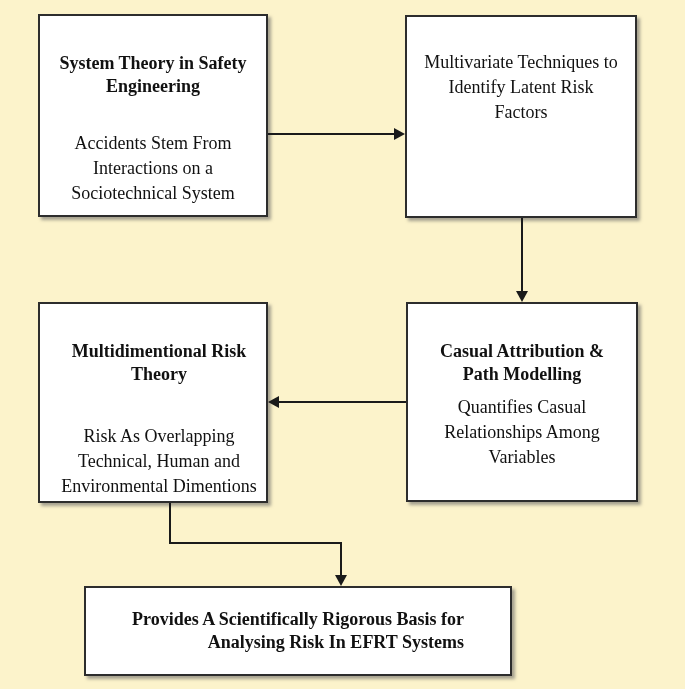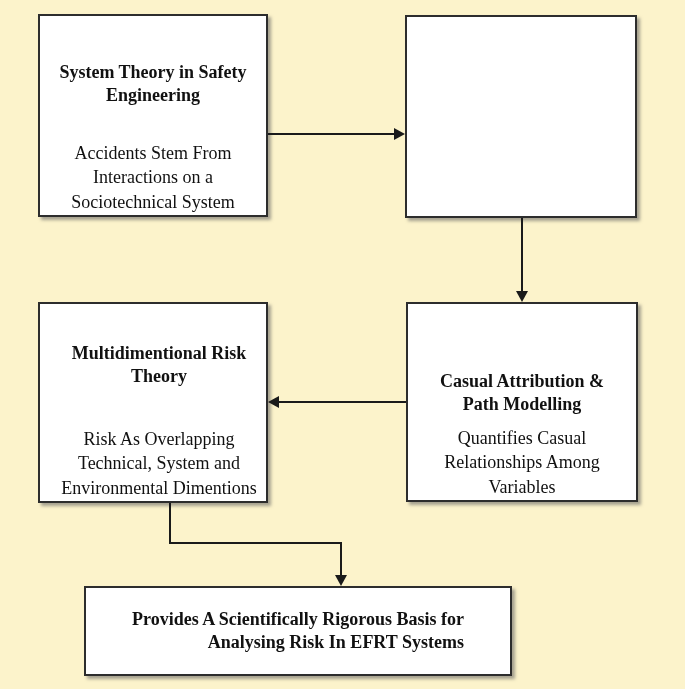--- a/index.html
+++ b/index.html
@@ -25,21 +25,20 @@
     position:absolute;
     background:var(--box-fill);
     border:2px solid var(--box-border);
     box-shadow:3px 3px 3px rgba(95,95,95,0.55);
     box-sizing:border-box;
     display:flex;
     flex-direction:column;
     align-items:center;
     text-align:center;
     color:var(--text);
-    justify-content:flex-end;
   }
   .node .title{
     font-weight:bold;
     font-size:18px;
     line-height:1.28;
     white-space:pre-line;
     margin-top:36px;
   }
   .node .body{
     font-size:18px;
@@ -89,27 +88,30 @@
 
   <div class="node" id="node-system-theory">
     <div class="title">System Theory in Safety
 Engineering</div>
     <div class="body">Accidents Stem From
 Interactions on a
 Sociotechnical System</div>
   </div>
 
   <div class="node" id="node-latent-variables">
+    <div class="body">Multivariate Techniques to
+Identify Latent Risk
+Factors</div>
   </div>
 
   <div class="node" id="node-multidimentional">
     <div class="title">Multidimentional Risk
 Theory</div>
     <div class="body">Risk As Overlapping
-Technical, System and
+Technical, Human and
 Environmental Dimentions</div>
   </div>
 
   <div class="node" id="node-casual">
     <div class="title">Casual Attribution &amp;
 Path Modelling</div>
     <div class="body">Quantifies Casual
 Relationships Among
 Variables</div>
   </div>

